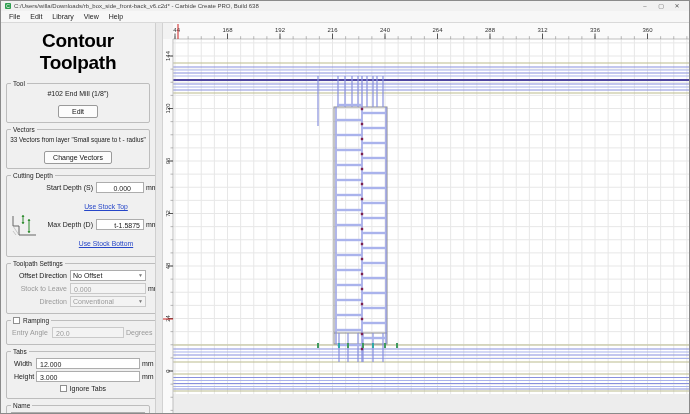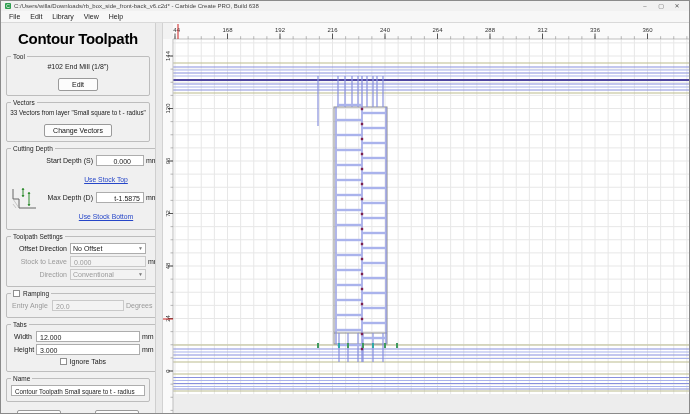--- a/index.html
+++ b/index.html
@@ -19,21 +19,21 @@
   .menubar{height:12px;background:#f7f7f7;border-bottom:1px solid #d9d9d9;display:flex;align-items:center;font-size:7px;color:#222;padding-left:3px;}
   .menu-item{padding:0 5px;line-height:12px;}
   
   .main{display:flex;height:392px;}
   .left-panel{width:155px;background:#f0f0f0;border-right:1px solid #cfcfcf;overflow:hidden;flex:0 0 auto;}
   .splitter{width:7px;background:#e9e9e9;border-right:1px solid #d2d2d2;flex:0 0 auto;}
   .viewport{position:relative;width:527px;height:392px;background:#ededed;flex:0 0 auto;}
   #canvas-svg{position:absolute;left:0;top:0;}
   #canvas-svg text{font-family:"Liberation Sans",sans-serif;}
   
-  .panel-title{font-size:15px;font-weight:bold;text-align:center;margin:7px 2px 6px 2px;letter-spacing:-0.3px;color:#000;}
+  .panel-title{font-size:19px;font-weight:bold;text-align:center;margin:7px 2px 6px 2px;letter-spacing:-0.3px;color:#000;}
   fieldset{border:1px solid #bdbdbd;border-radius:2px;margin:3px 5px;padding:1px 3px 4px 3px;position:relative;}
   legend{font-size:6.5px;color:#222;padding:0 2px;margin-left:1px;}
   .center{text-align:center;}
   .tool-name{font-size:7px;margin:2px 0 3px 0;}
   .vec-info{font-size:6.3px;margin:2px 0 3px 0;}
   .btn{display:inline-block;border:1px solid #9a9a9a;background:#fcfcfc;border-radius:2px;font-size:7px;padding:2px 8px;min-width:40px;text-align:center;color:#111;}
   .row{display:flex;align-items:center;margin:2px 2px;font-size:7px;}
   .lbl{color:#1a1a1a;}
   .lbl.dis, .unit.dis, .box.dis{color:#9a9a9a;}
   .box{border:1px solid #adadad;background:#fff;height:11px;line-height:9px;font-size:7px;padding:1px 3px;overflow:hidden;white-space:nowrap;}

